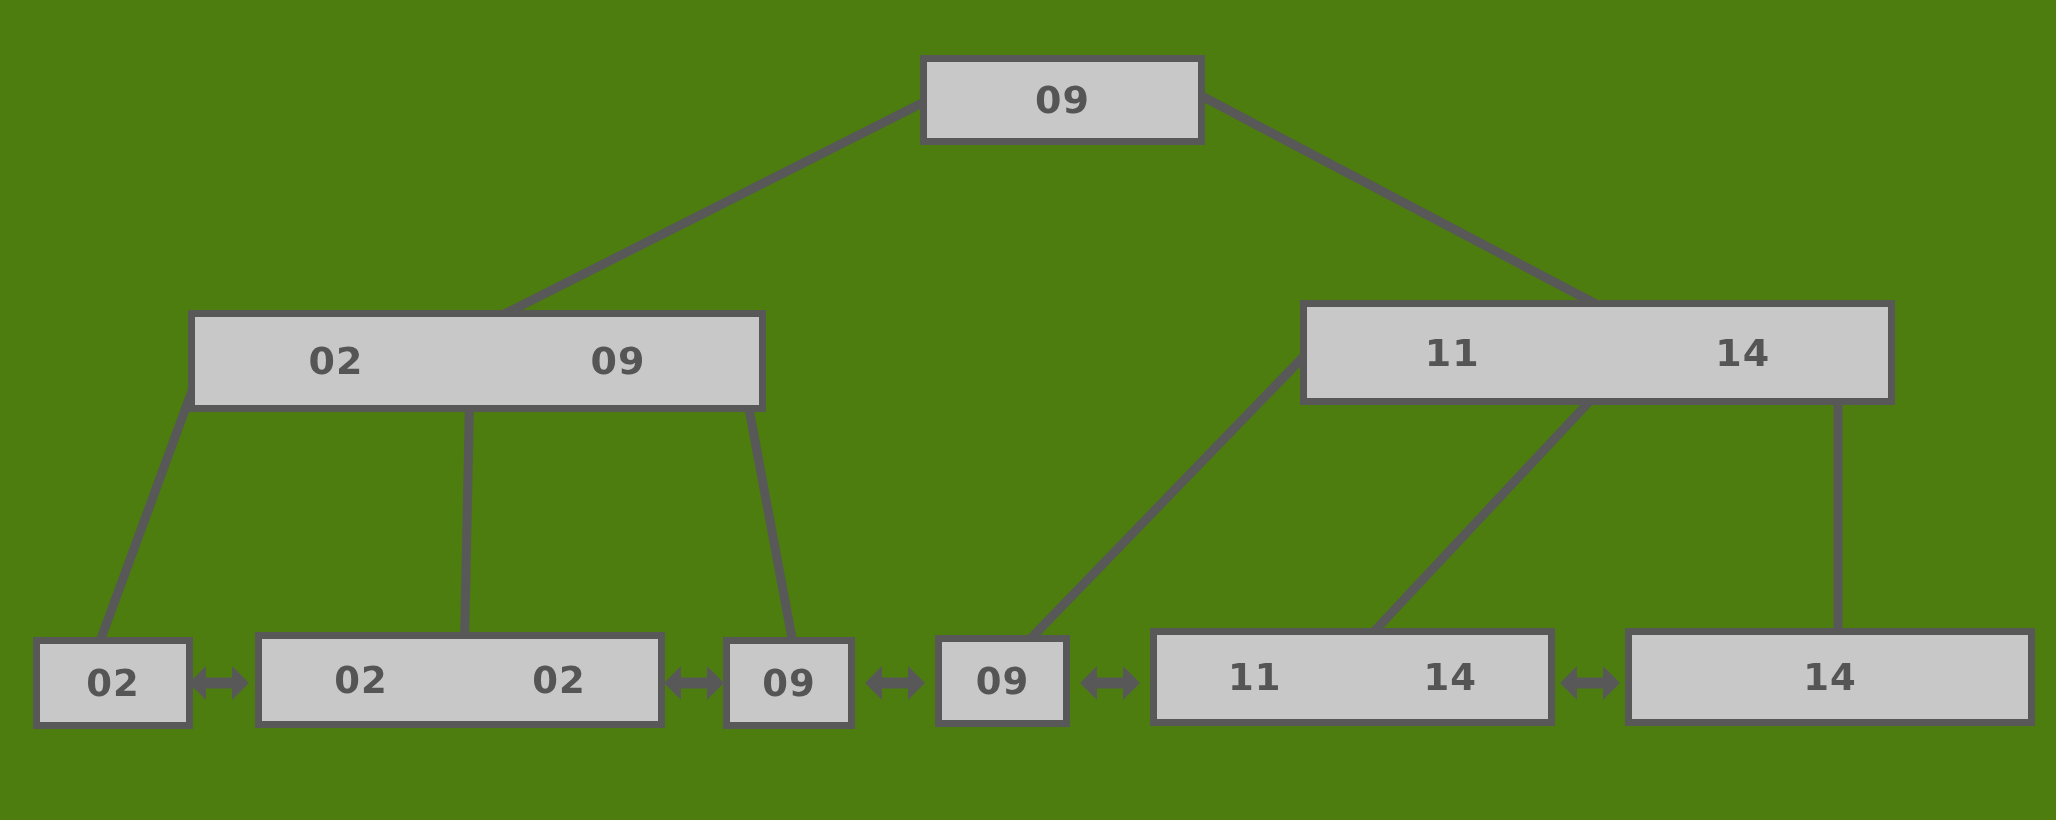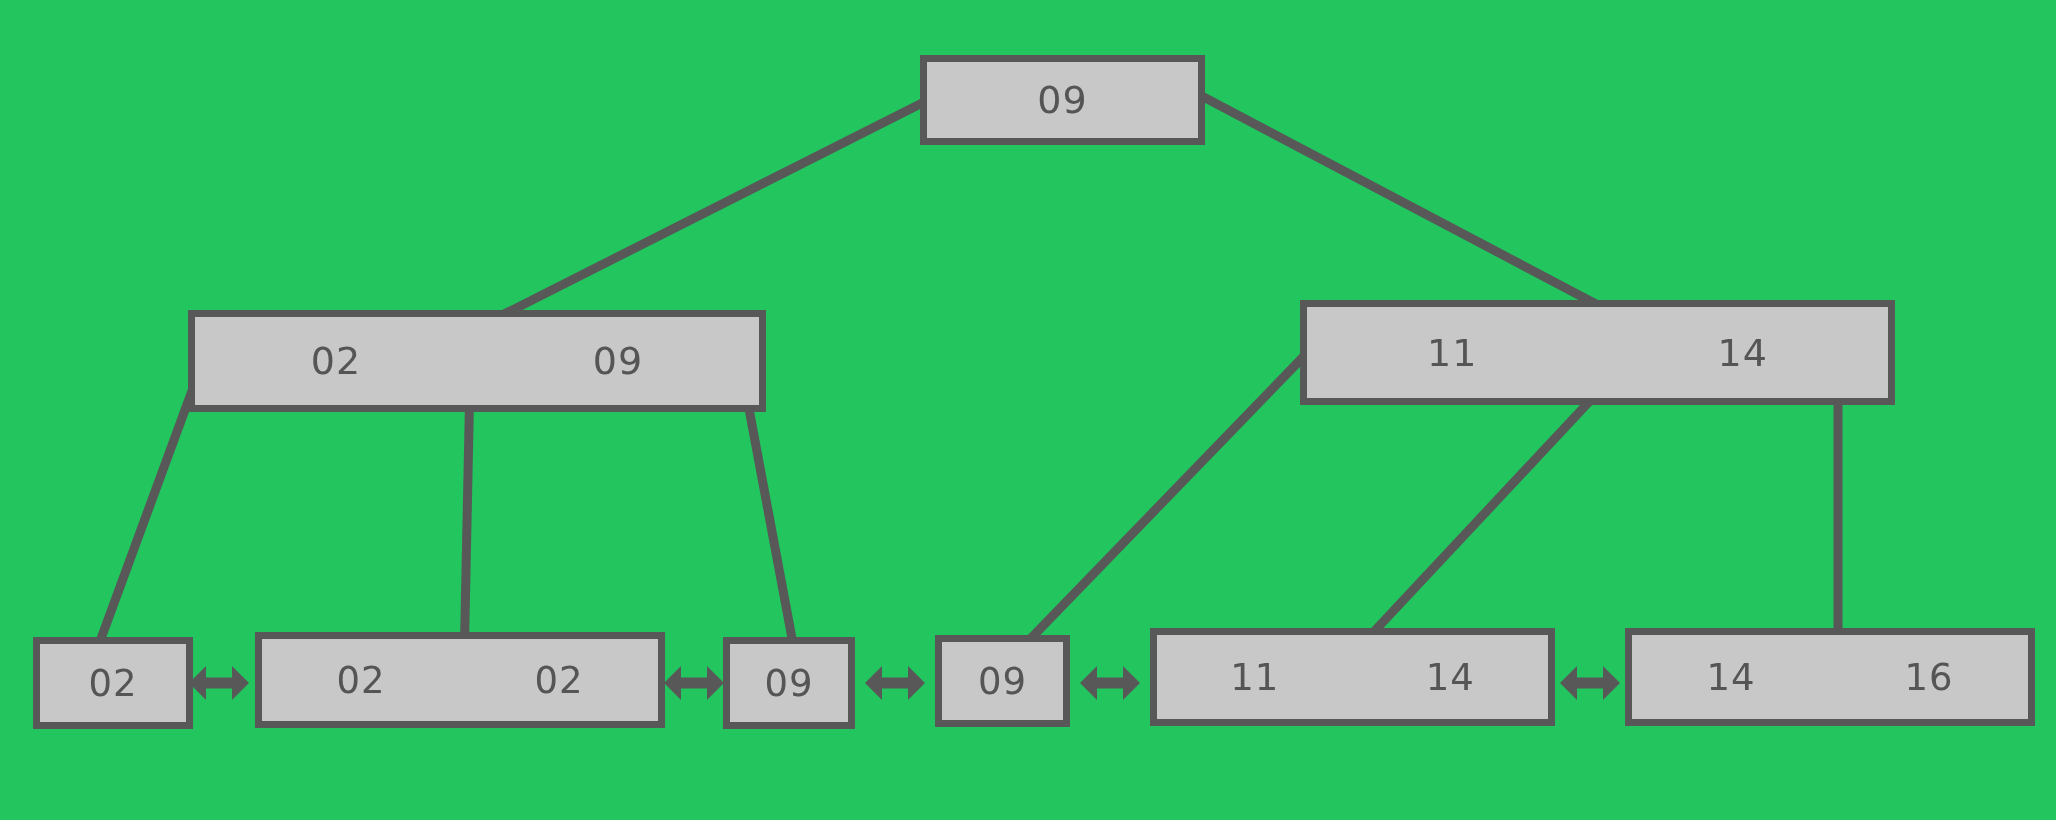--- a/index.html
+++ b/index.html
@@ -1,17 +1,17 @@
 <!DOCTYPE html>
 <html><head>
 <meta charset="utf-8">
 <style>
   html,body{margin:0;padding:0;background:#000;}
   body{width:2056px;height:820px;overflow:hidden;font-family:"DejaVu Sans",sans-serif;}
-  #stage{position:relative;width:2056px;height:820px;background:#22c55e;}
+  #stage{position:relative;width:2056px;height:820px;background:#4d7c0f;font-weight:bold;}
   #edges{position:absolute;left:0;top:0;width:2056px;height:820px;}
   .node{
     position:absolute;
     box-sizing:border-box;
     background:#c8c8c8;
     border:7px solid #585858;
     display:flex;
     align-items:center;
     z-index:2;
   }
@@ -82,17 +82,16 @@
       </div>
       <div class="node leaf" style="left: 935px; top: 635px; width: 135px; height: 92px; background: rgb(200, 200, 200); border-color: rgb(88, 88, 88);">
         <div class="cell" style="color: rgb(85, 85, 85);">09</div>
       </div>
       <div class="node leaf" style="left: 1150px; top: 628px; width: 405px; height: 98px; background: rgb(200, 200, 200); border-color: rgb(88, 88, 88);">
         <div class="cell" style="color: rgb(85, 85, 85);">11</div>
         <div class="cell" style="color: rgb(85, 85, 85);">14</div>
       </div>
       <div class="node leaf" style="left: 1625px; top: 628px; width: 410px; height: 98px; background: rgb(200, 200, 200); border-color: rgb(88, 88, 88);">
         <div class="cell" style="color: rgb(85, 85, 85);">14</div>
-        <div class="cell" style="color: rgb(85, 85, 85);">16</div>
       </div>
     </div>
 
 </div>
 
 </body></html>

